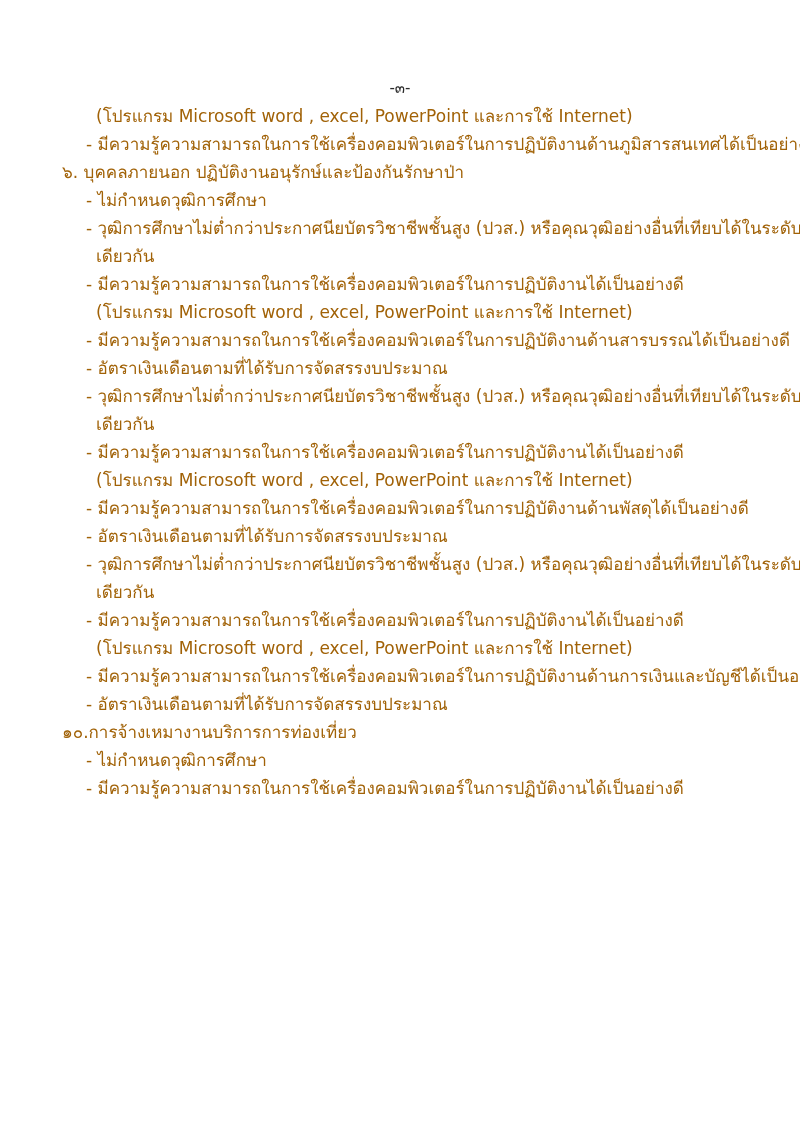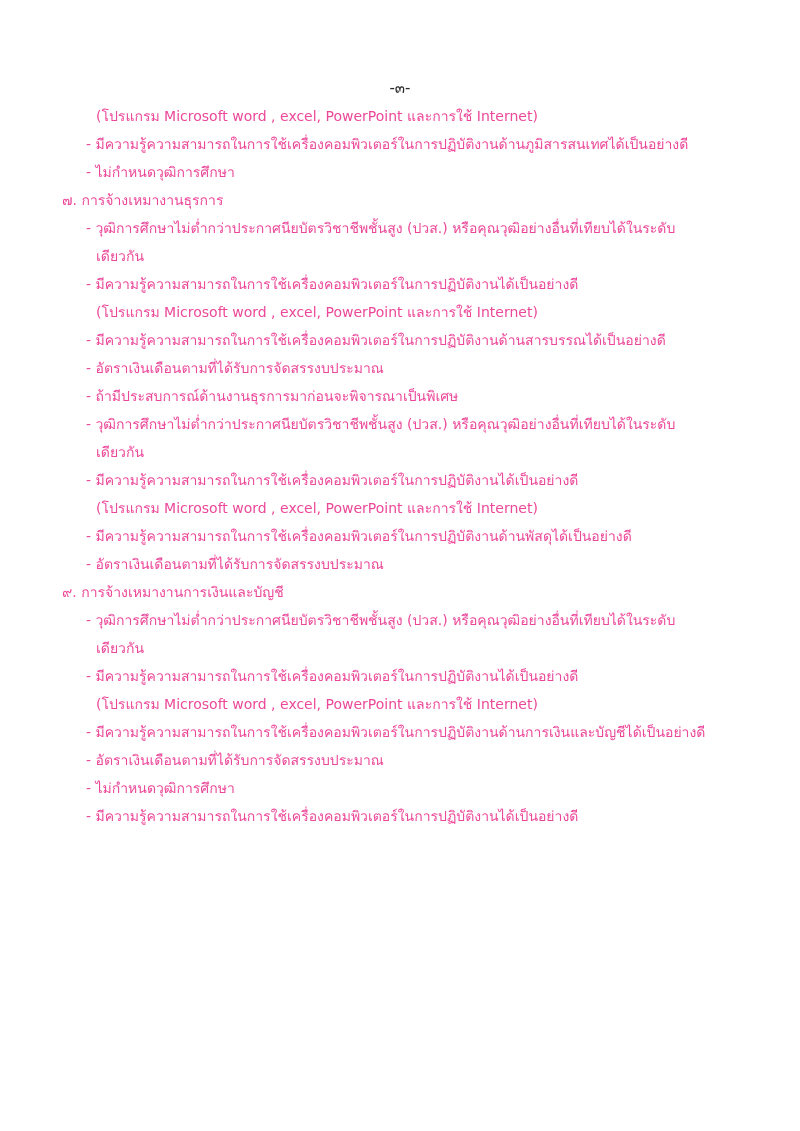--- a/index.html
+++ b/index.html
@@ -25,54 +25,53 @@
     text-align: center;
     font-size: 15px;
     color: #2a2a2a;
   }
   .body-lines {
     margin-top: 0;
   }
   .line {
     height: 28px;
     line-height: 28px;
-    font-size: 14px;
+    font-size: 17px;
     white-space: nowrap;
-    color: #ec4899;
+    color: #a16207;
   }
   .line.heading  { margin-left: 62px; }
   .line.item     { margin-left: 86px; }
   .line.cont     { margin-left: 96px; }
 </style>
 </head>
 <body>
 
 <main class="page">
   <div class="pagenum">-๓-</div>
   <section class="body-lines" id="body-lines">
       <div class="line cont">(โปรแกรม Microsoft word , excel, PowerPoint และการใช้ Internet)</div>
       <div class="line item">- มีความรู้ความสามารถในการใช้เครื่องคอมพิวเตอร์ในการปฏิบัติงานด้านภูมิสารสนเทศได้เป็นอย่างดี</div>
+      <div class="line heading">๖. บุคคลภายนอก ปฏิบัติงานอนุรักษ์และป้องกันรักษาป่า</div>
       <div class="line item">- ไม่กำหนดวุฒิการศึกษา</div>
-      <div class="line heading">๗. การจ้างเหมางานธุรการ</div>
       <div class="line item">- วุฒิการศึกษาไม่ต่ำกว่าประกาศนียบัตรวิชาชีพชั้นสูง (ปวส.) หรือคุณวุฒิอย่างอื่นที่เทียบได้ในระดับ</div>
       <div class="line cont">เดียวกัน</div>
       <div class="line item">- มีความรู้ความสามารถในการใช้เครื่องคอมพิวเตอร์ในการปฏิบัติงานได้เป็นอย่างดี</div>
       <div class="line cont">(โปรแกรม Microsoft word , excel, PowerPoint และการใช้ Internet)</div>
       <div class="line item">- มีความรู้ความสามารถในการใช้เครื่องคอมพิวเตอร์ในการปฏิบัติงานด้านสารบรรณได้เป็นอย่างดี</div>
       <div class="line item">- อัตราเงินเดือนตามที่ได้รับการจัดสรรงบประมาณ</div>
-      <div class="line item">- ถ้ามีประสบการณ์ด้านงานธุรการมาก่อนจะพิจารณาเป็นพิเศษ</div>
       <div class="line item">- วุฒิการศึกษาไม่ต่ำกว่าประกาศนียบัตรวิชาชีพชั้นสูง (ปวส.) หรือคุณวุฒิอย่างอื่นที่เทียบได้ในระดับ</div>
       <div class="line cont">เดียวกัน</div>
       <div class="line item">- มีความรู้ความสามารถในการใช้เครื่องคอมพิวเตอร์ในการปฏิบัติงานได้เป็นอย่างดี</div>
       <div class="line cont">(โปรแกรม Microsoft word , excel, PowerPoint และการใช้ Internet)</div>
       <div class="line item">- มีความรู้ความสามารถในการใช้เครื่องคอมพิวเตอร์ในการปฏิบัติงานด้านพัสดุได้เป็นอย่างดี</div>
       <div class="line item">- อัตราเงินเดือนตามที่ได้รับการจัดสรรงบประมาณ</div>
-      <div class="line heading">๙. การจ้างเหมางานการเงินและบัญชี</div>
       <div class="line item">- วุฒิการศึกษาไม่ต่ำกว่าประกาศนียบัตรวิชาชีพชั้นสูง (ปวส.) หรือคุณวุฒิอย่างอื่นที่เทียบได้ในระดับ</div>
       <div class="line cont">เดียวกัน</div>
       <div class="line item">- มีความรู้ความสามารถในการใช้เครื่องคอมพิวเตอร์ในการปฏิบัติงานได้เป็นอย่างดี</div>
       <div class="line cont">(โปรแกรม Microsoft word , excel, PowerPoint และการใช้ Internet)</div>
       <div class="line item">- มีความรู้ความสามารถในการใช้เครื่องคอมพิวเตอร์ในการปฏิบัติงานด้านการเงินและบัญชีได้เป็นอย่างดี</div>
       <div class="line item">- อัตราเงินเดือนตามที่ได้รับการจัดสรรงบประมาณ</div>
+      <div class="line heading">๑๐.การจ้างเหมางานบริการการท่องเที่ยว</div>
       <div class="line item">- ไม่กำหนดวุฒิการศึกษา</div>
       <div class="line item">- มีความรู้ความสามารถในการใช้เครื่องคอมพิวเตอร์ในการปฏิบัติงานได้เป็นอย่างดี</div>
     </section>
 </main>
 
 </body></html>

